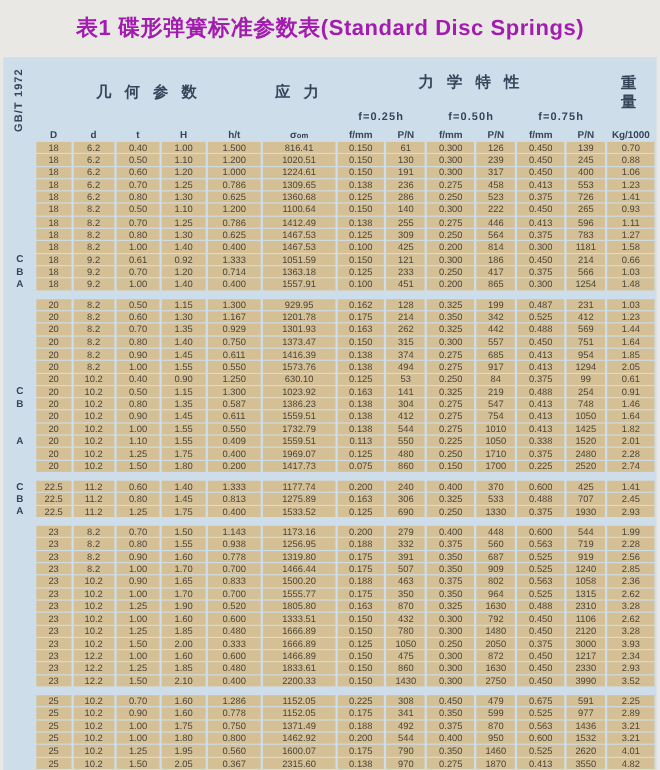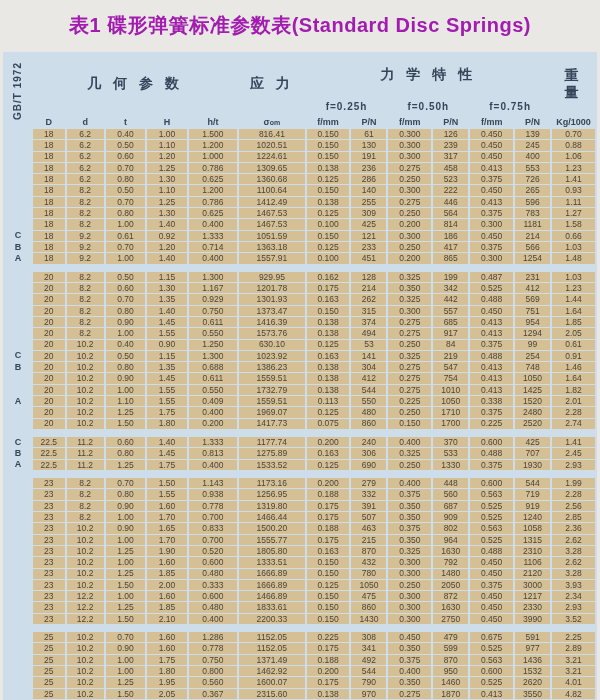--- a/index.html
+++ b/index.html
@@ -447,21 +447,21 @@
           <td>0.488</td>
           <td>254</td>
           <td>0.91</td>
         </tr>
         <tr>
           <td class="grade">B</td>
           <td>20</td>
           <td>10.2</td>
           <td>0.80</td>
           <td>1.35</td>
-          <td>0.688</td>
+          <td>0.587</td>
           <td>1386.23</td>
           <td>0.138</td>
           <td>304</td>
           <td>0.275</td>
           <td>547</td>
           <td>0.413</td>
           <td>748</td>
           <td>1.46</td>
         </tr>
         <tr>
@@ -680,21 +680,21 @@
         </tr>
         <tr>
           <td class="grade"></td>
           <td>23</td>
           <td>10.2</td>
           <td>1.00</td>
           <td>1.70</td>
           <td>0.700</td>
           <td>1555.77</td>
           <td>0.175</td>
-          <td>215</td>
+          <td>350</td>
           <td>0.350</td>
           <td>964</td>
           <td>0.525</td>
           <td>1315</td>
           <td>2.62</td>
         </tr>
         <tr>
           <td class="grade"></td>
           <td>23</td>
           <td>10.2</td>

